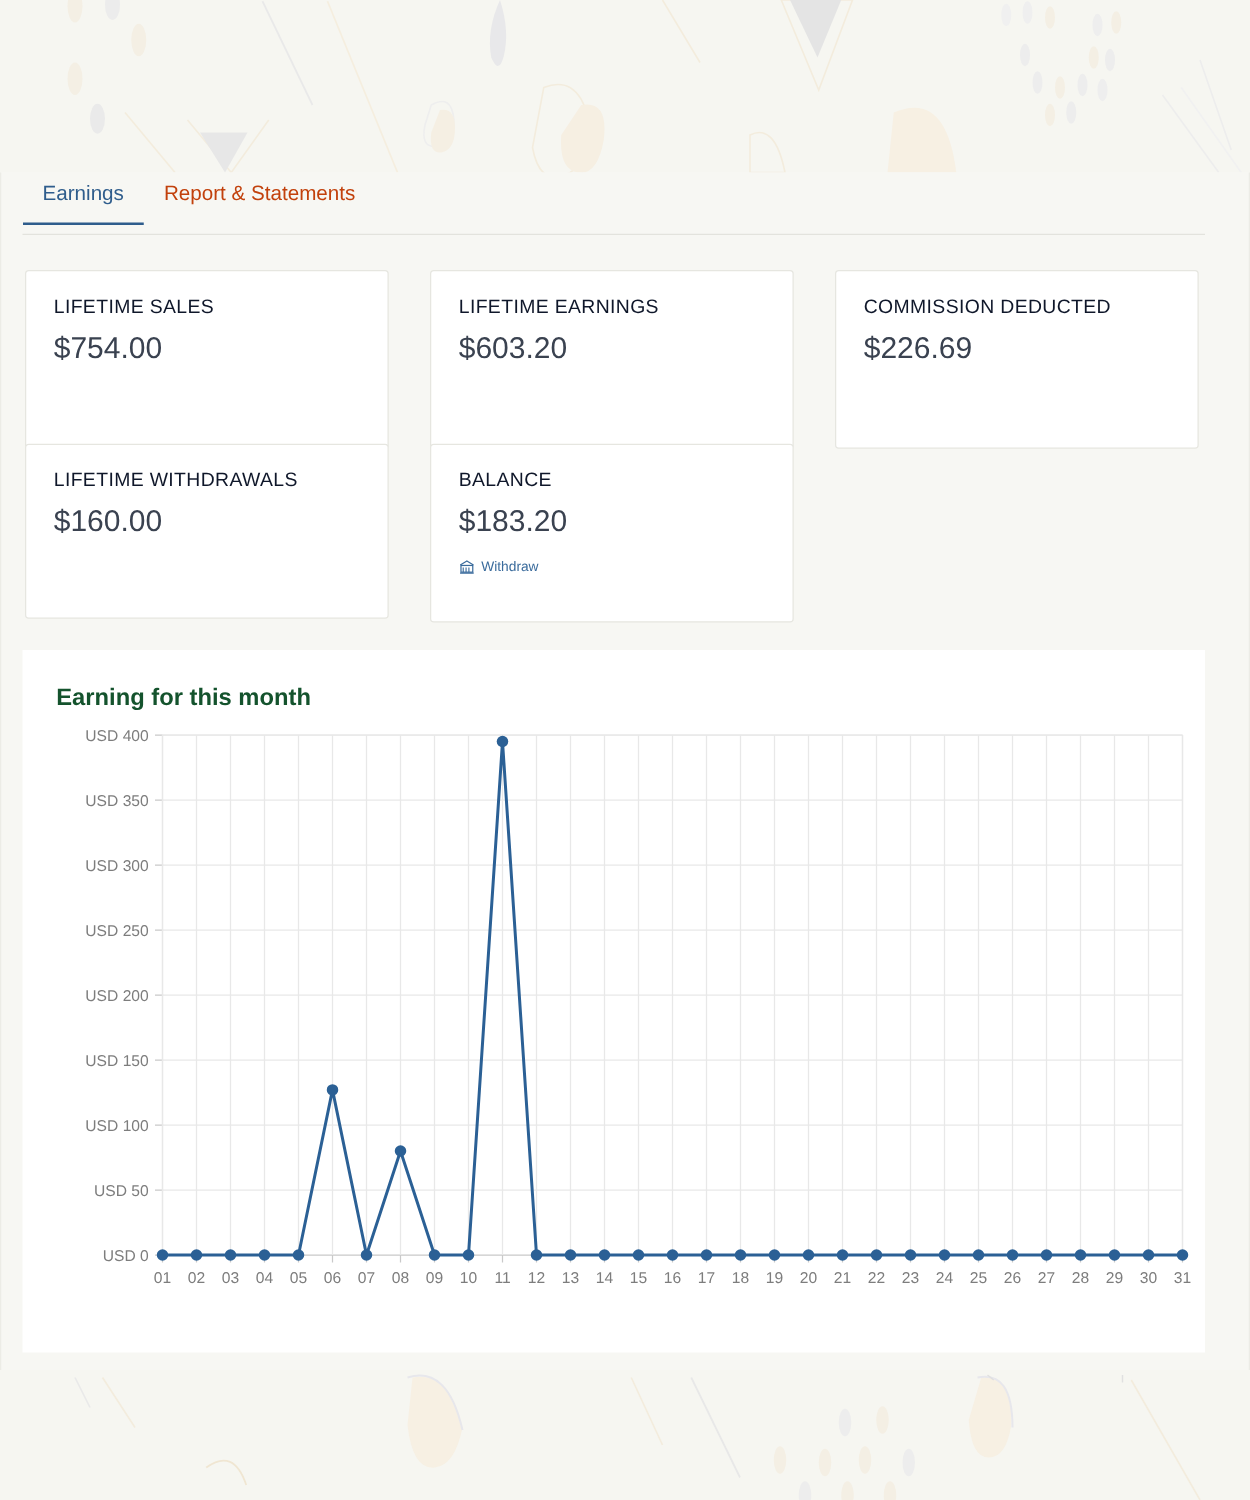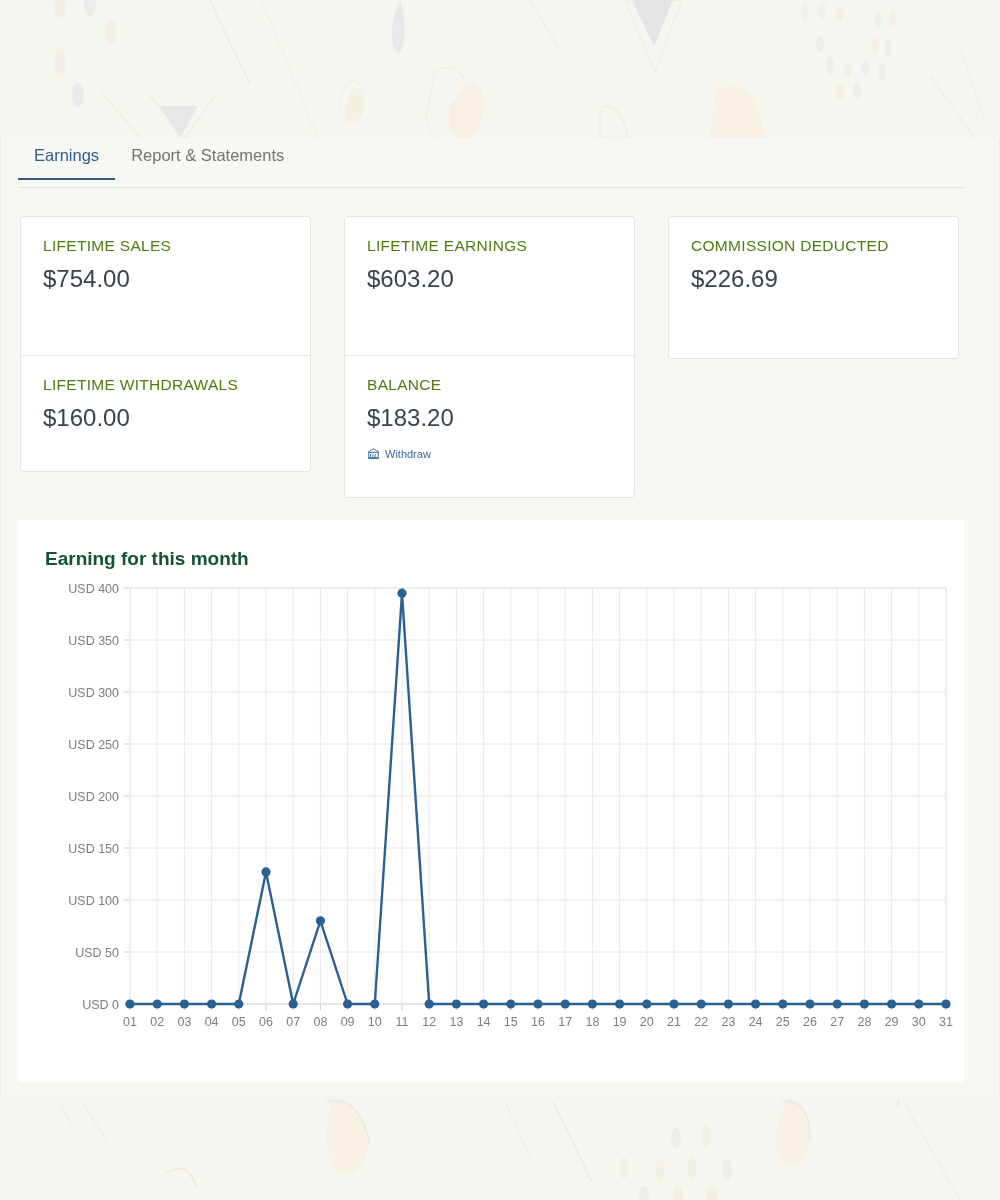--- a/index.html
+++ b/index.html
@@ -33,21 +33,21 @@
 
   
   #tabs {
     position: absolute; left: 18px; top: 138px;
     width: 946px; height: 50px;
     border-bottom: 1px solid #e3e3dd;
     display: flex; align-items: flex-start;
   }
   .tab {
     font-size: 16.5px;
-    color: #737373;
+    color: #c2410c;
     padding: 8px 16px 14px 16px;
     cursor: pointer;
     white-space: nowrap;
     line-height: 1.2;
     background: transparent;
     border: none;
     font-family: "Liberation Sans", sans-serif;
   }
   .tab.active {
     color: #2f5d8c;
@@ -60,25 +60,25 @@
   #cards-row-2 { top: 355px; }
 
   .stat-card {
     width: 291px;
     background: #ffffff;
     border: 1px solid #e6e6e0;
     border-radius: 3px;
     padding: 20px 22px 20px 22px;
   }
   .stat-card.tall { height: 143px; }
-  .stat-card.short { height: 117px; }
+  .stat-card.short { height: 140px; }
 
   .stat-label {
     font-size: 15.5px;
-    color: #4d7c0f;
+    color: #0f172a;
     letter-spacing: 0.3px;
     margin: 0 0 12px 0;
     line-height: 1.1;
     white-space: nowrap;
   }
   .stat-value {
     font-size: 24px;
     color: #3a4250;
     margin: 0;
     line-height: 1.1;

